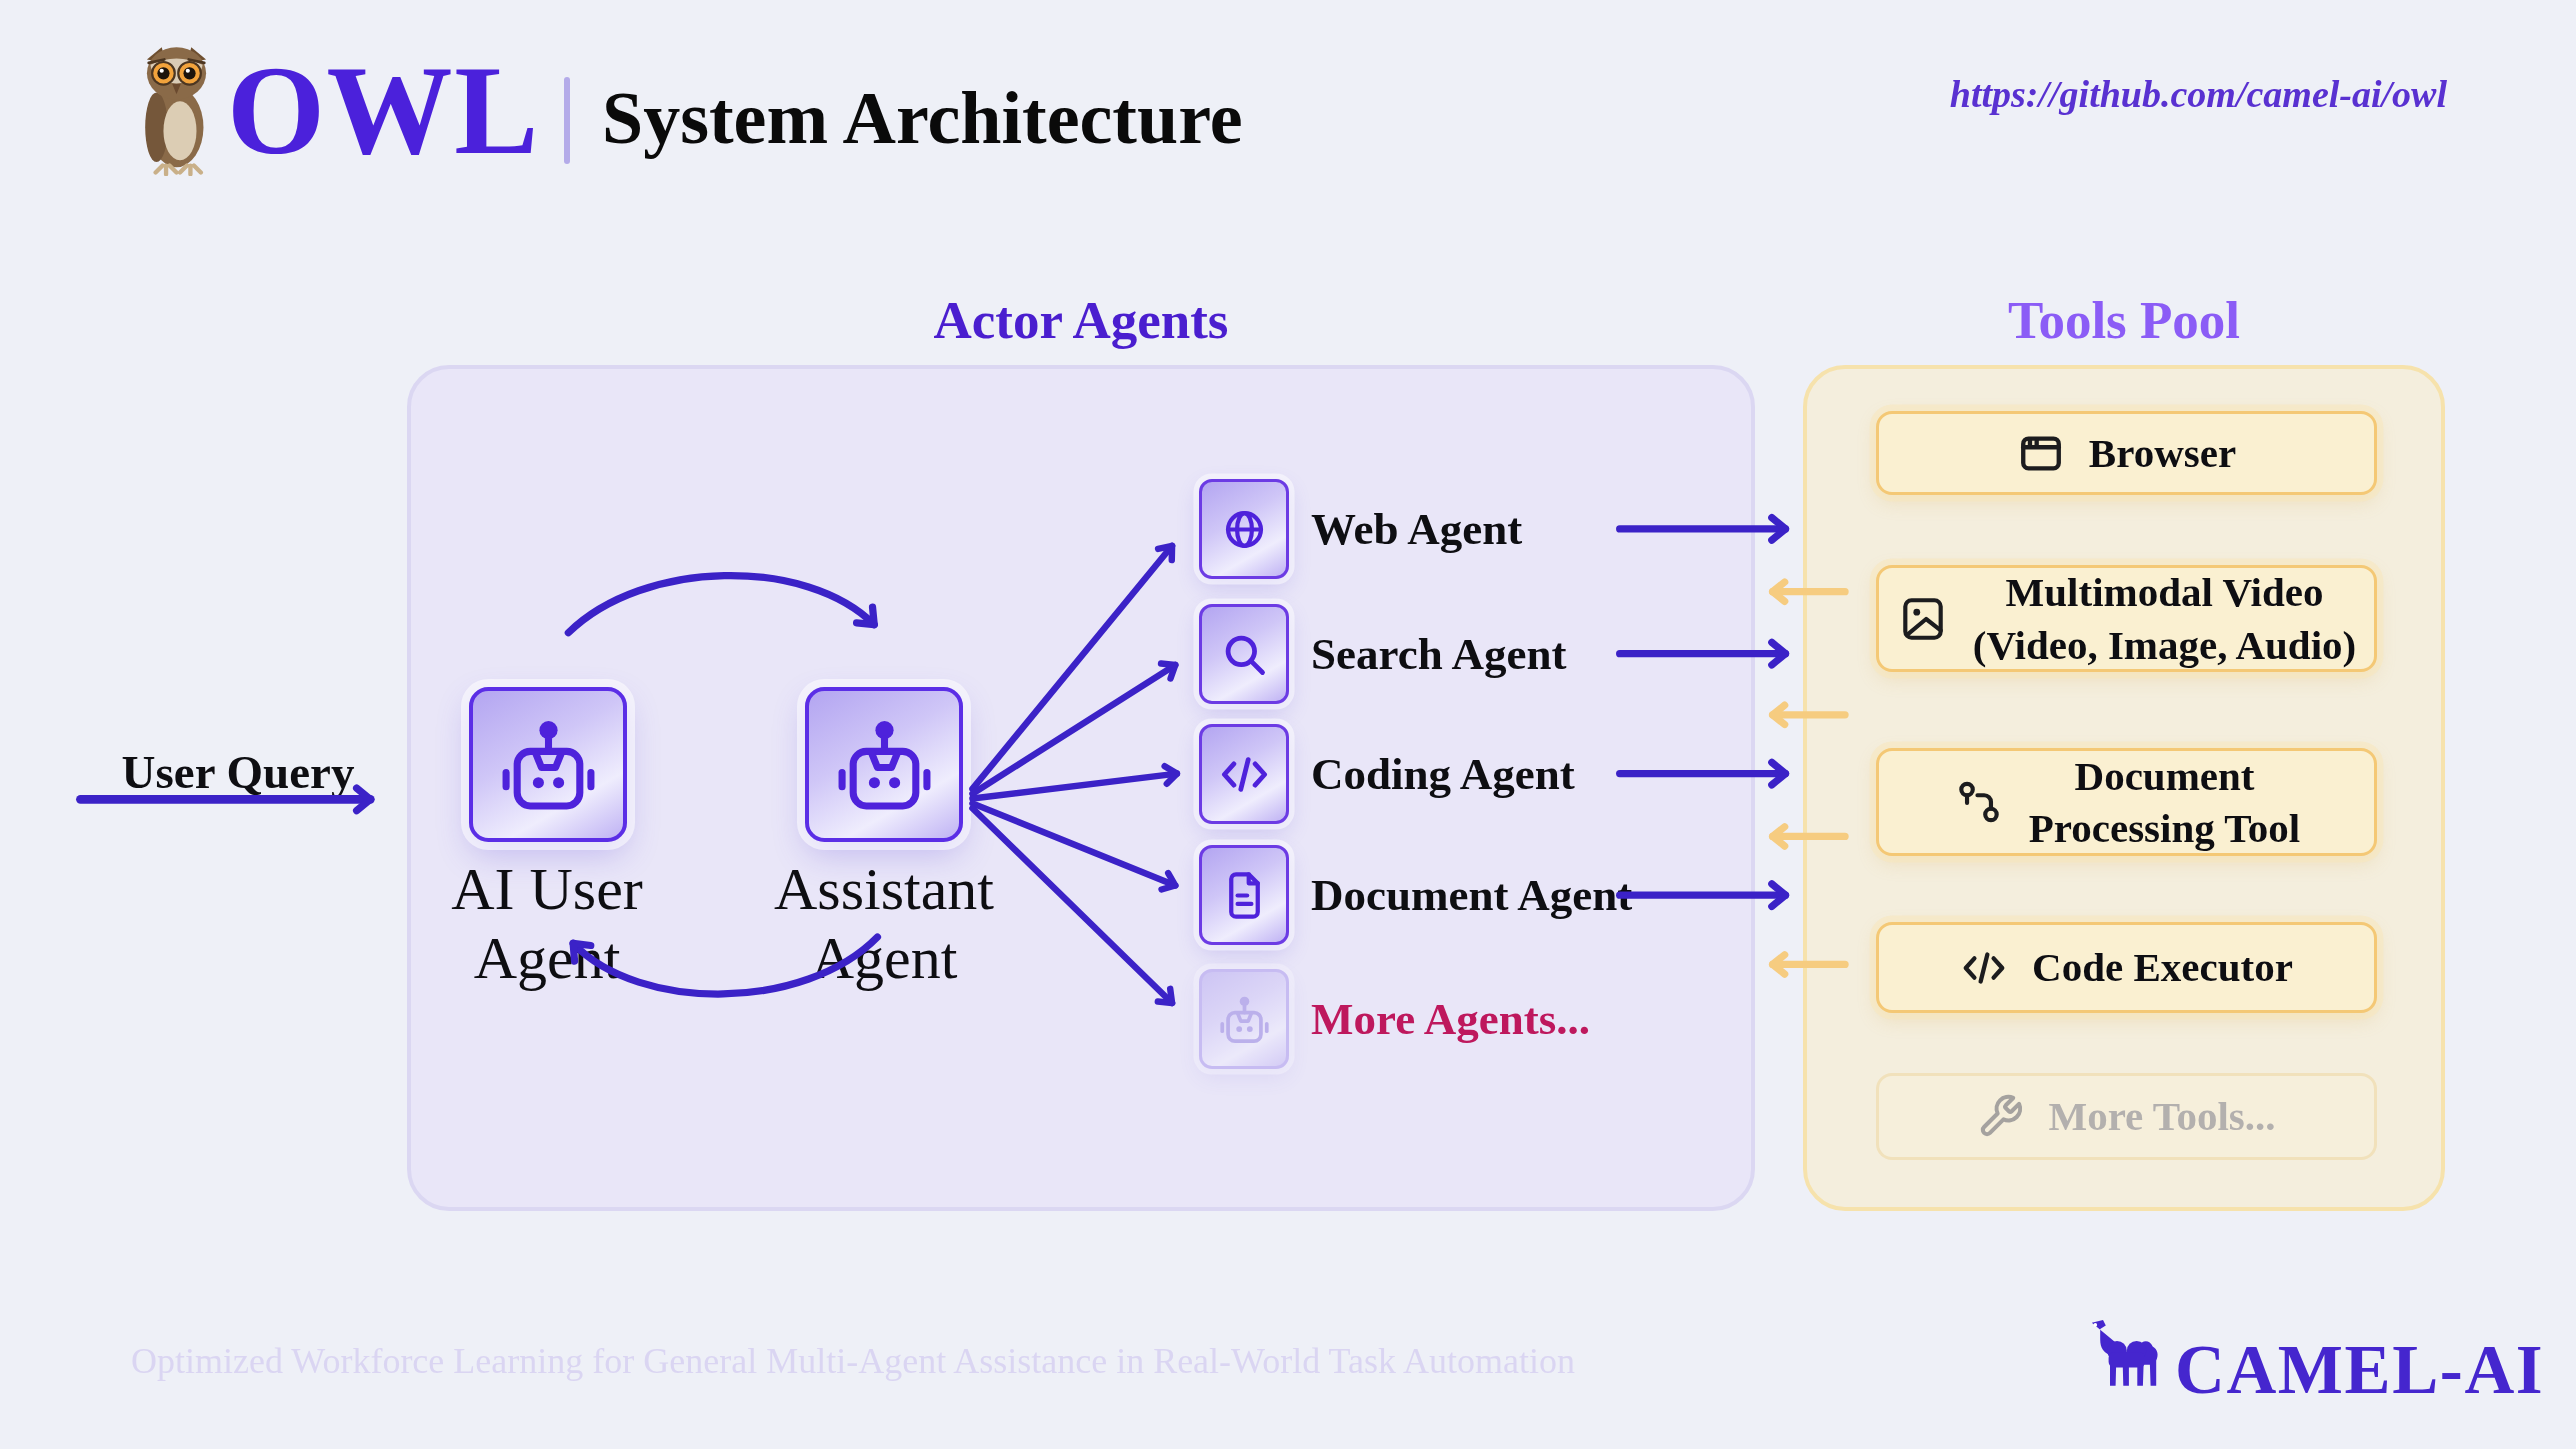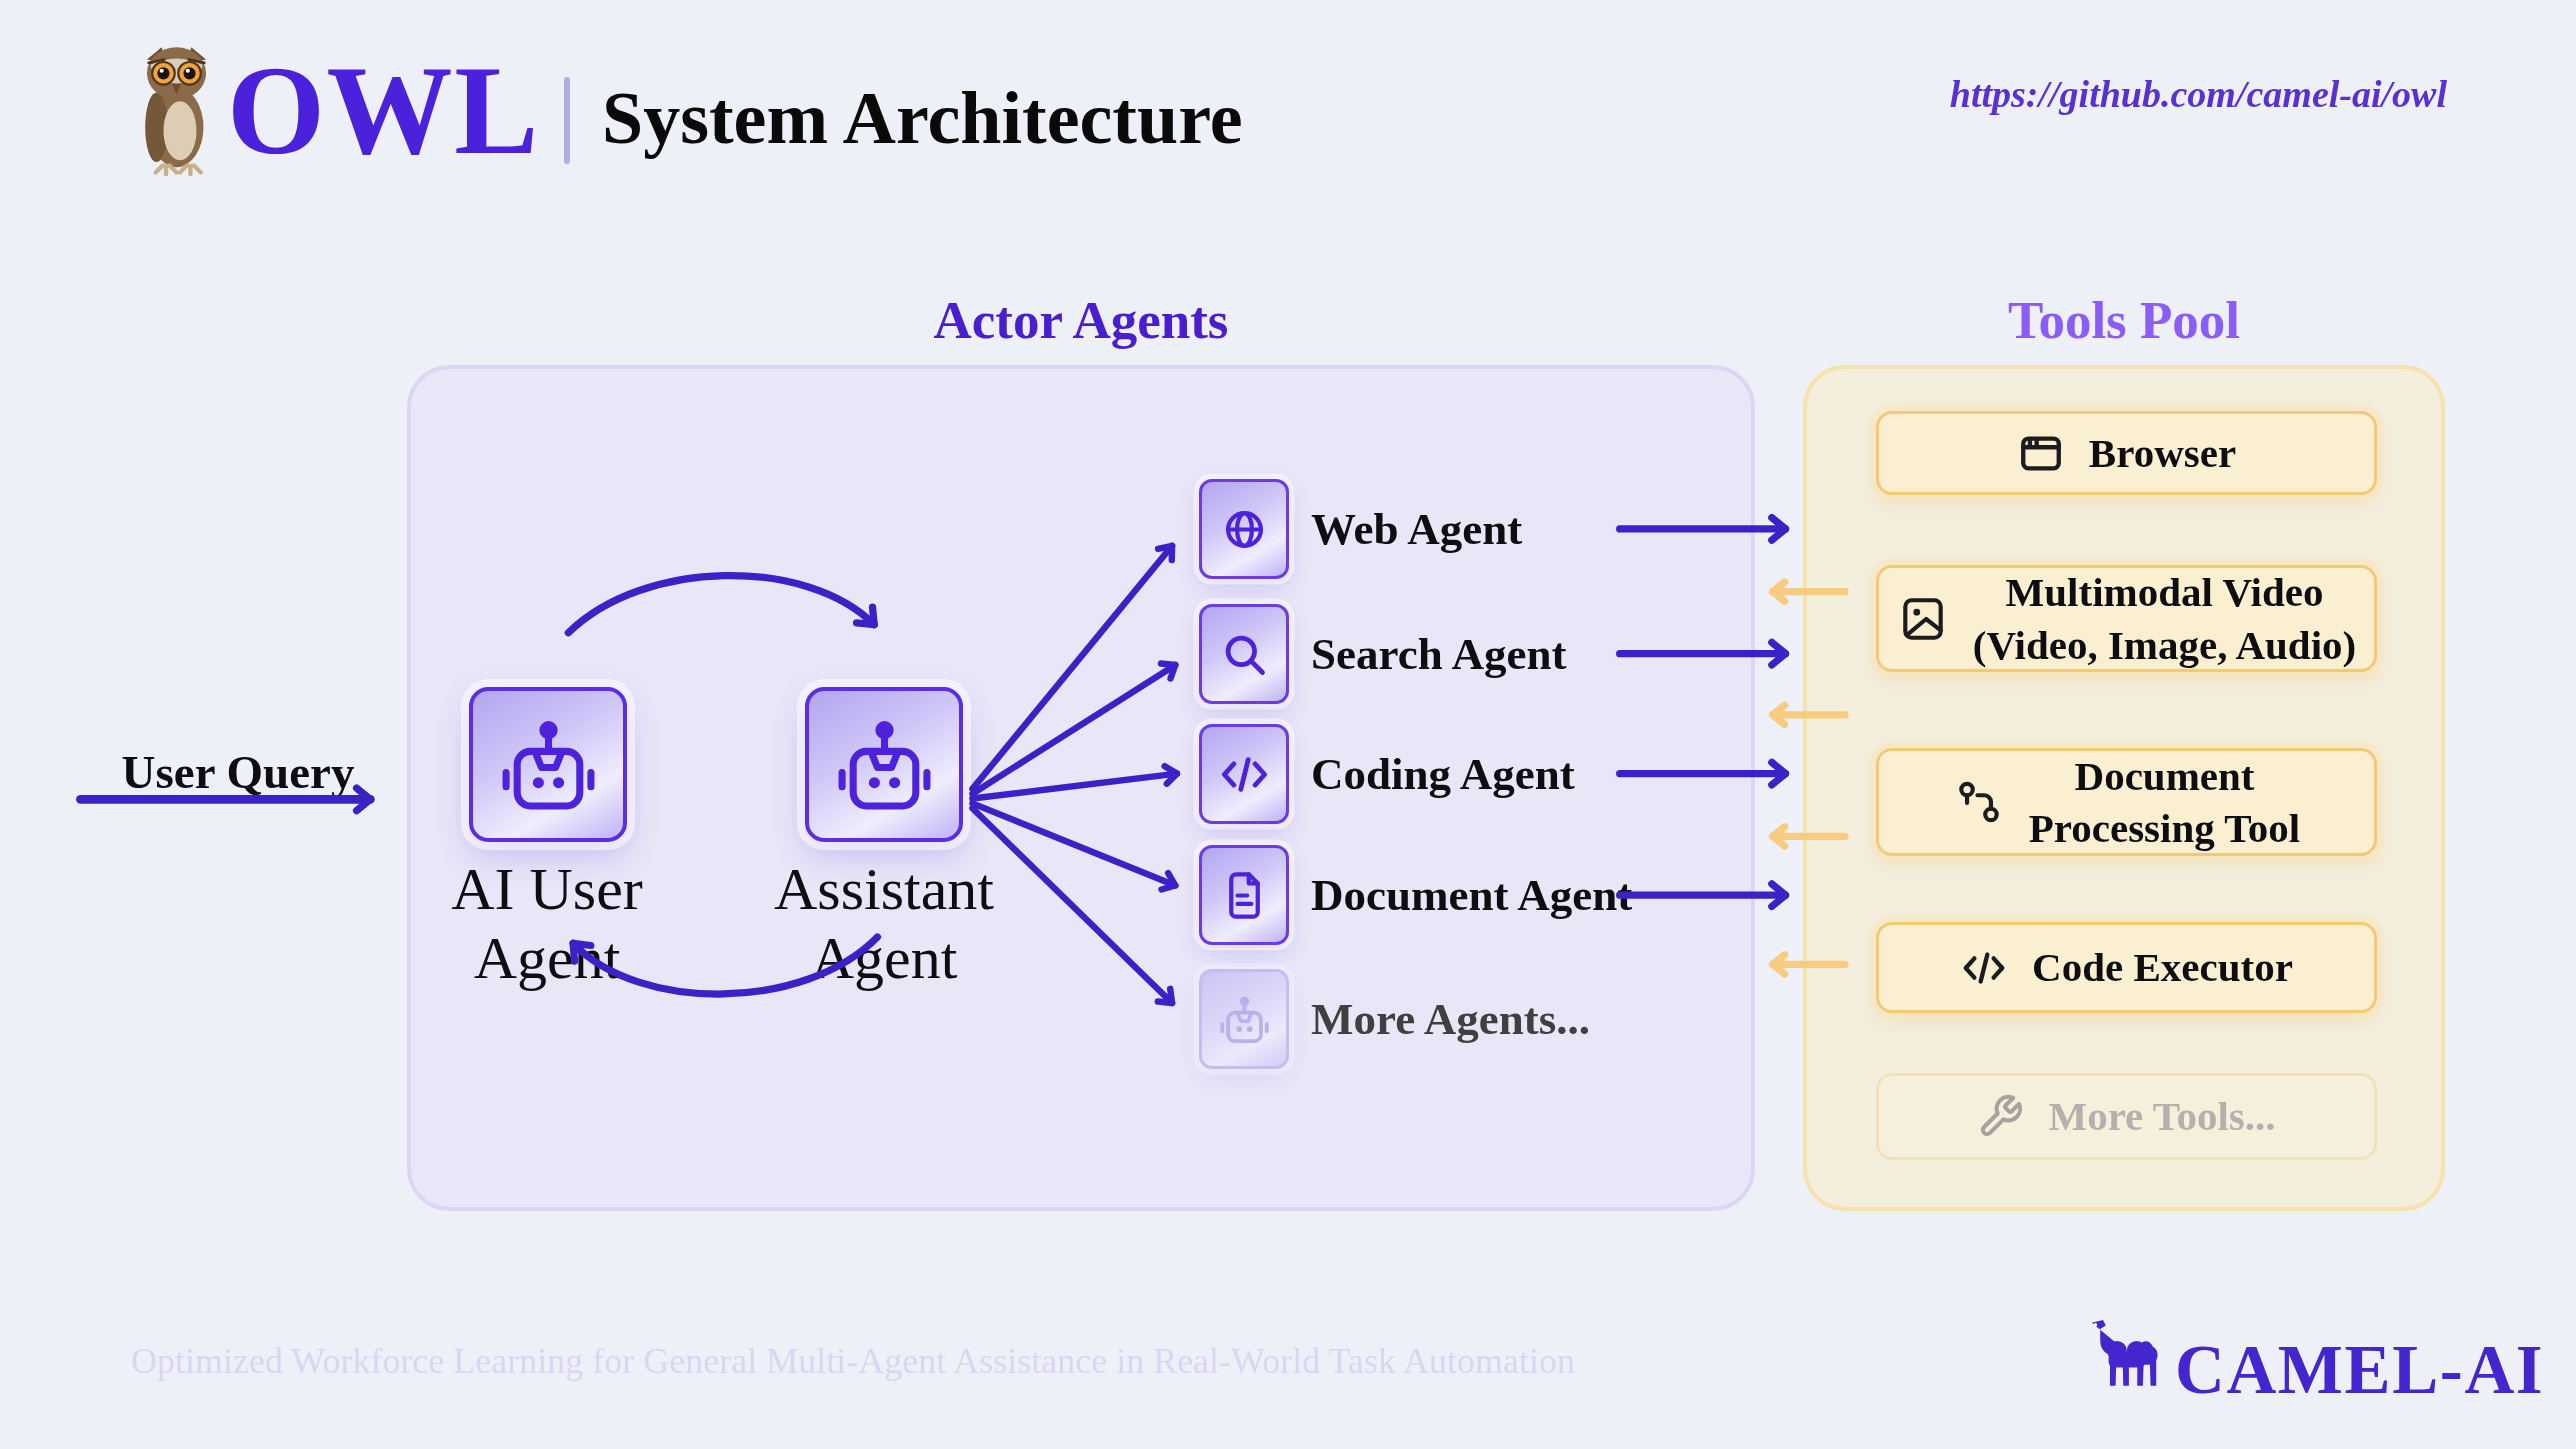--- a/index.html
+++ b/index.html
@@ -33,21 +33,21 @@
   .card{box-sizing:border-box;border-radius:19.3px;border:4.8px solid #5B2EE6;
     background:linear-gradient(150deg,#B3A5F1 0%,#CFC6F7 40%,#EFEDFD 72%,#BFB2F4 100%);
     box-shadow:0 0 0 8px rgba(255,255,255,.55),0 13px 32px rgba(100,80,220,.28);
     display:flex;align-items:center;justify-content:center;}
   .card.big{width:158px;height:155px;}
   .card.small{width:90px;height:100px;border-width:3.2px;border-radius:13px;border-color:#6C3BE4;
     box-shadow:0 0 0 5.6px rgba(255,255,255,.5),0 8px 21px rgba(100,80,220,.22);}
   .card.muted{opacity:.5;border-color:#A794EE;}
   .core-label{width:322px;text-align:center;top:855px;font-size:60px;font-weight:400;}
   .row-label{height:58px;line-height:58px;font-size:45px;font-weight:700;}
-  .row-label.muted{color:#404040;}
+  .row-label.muted{color:#be185d;}
 
   
   .tool-btn{left:1876px;width:501px;box-sizing:border-box;border-radius:16px;
     background:#FAF0D1;border:3.2px solid #F4C875;
     box-shadow:0 0 0 6.4px rgba(247,231,190,.55),0 6.4px 17.7px rgba(222,178,96,.25);
     display:flex;align-items:center;justify-content:center;gap:24px;}
   .tool-btn .t-label{font-size:41px;font-weight:700;text-align:center;line-height:1.28;}
   .tool-btn.muted{background:rgba(247,240,218,.6);border-color:rgba(236,214,160,.55);
     box-shadow:none;}
   .tool-btn.muted .t-label{color:#B3B0AE;font-weight:700;}

